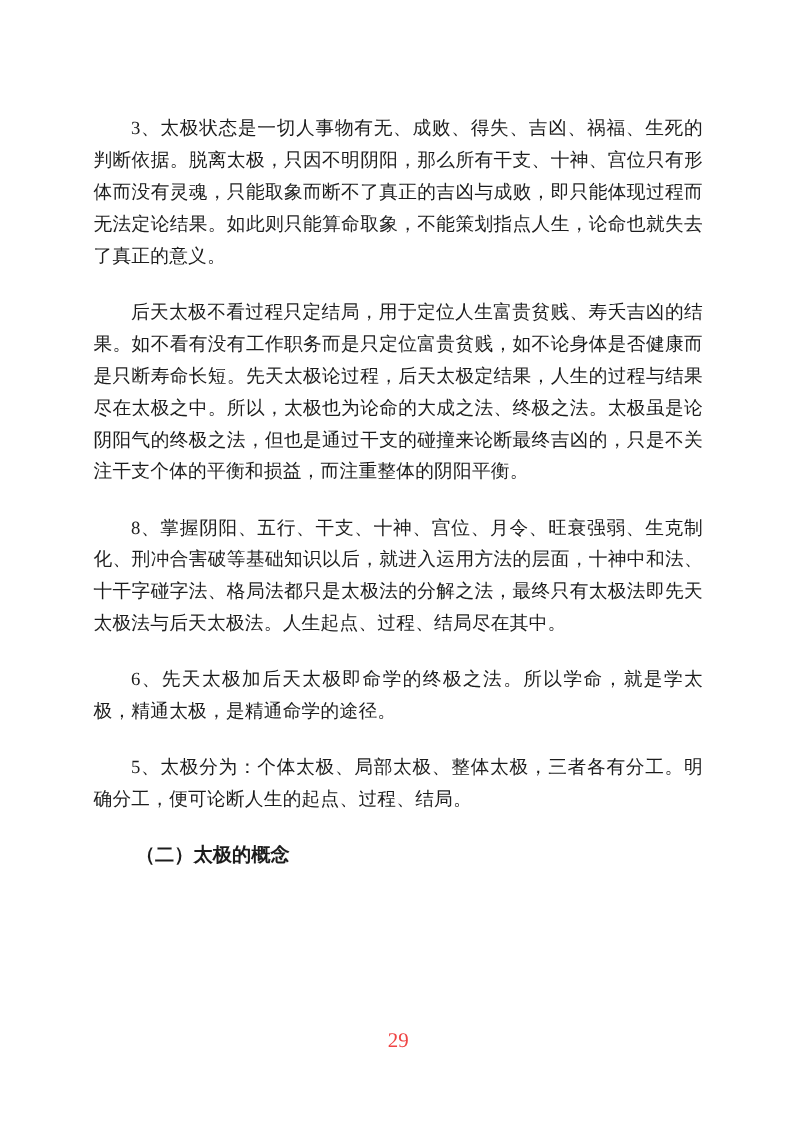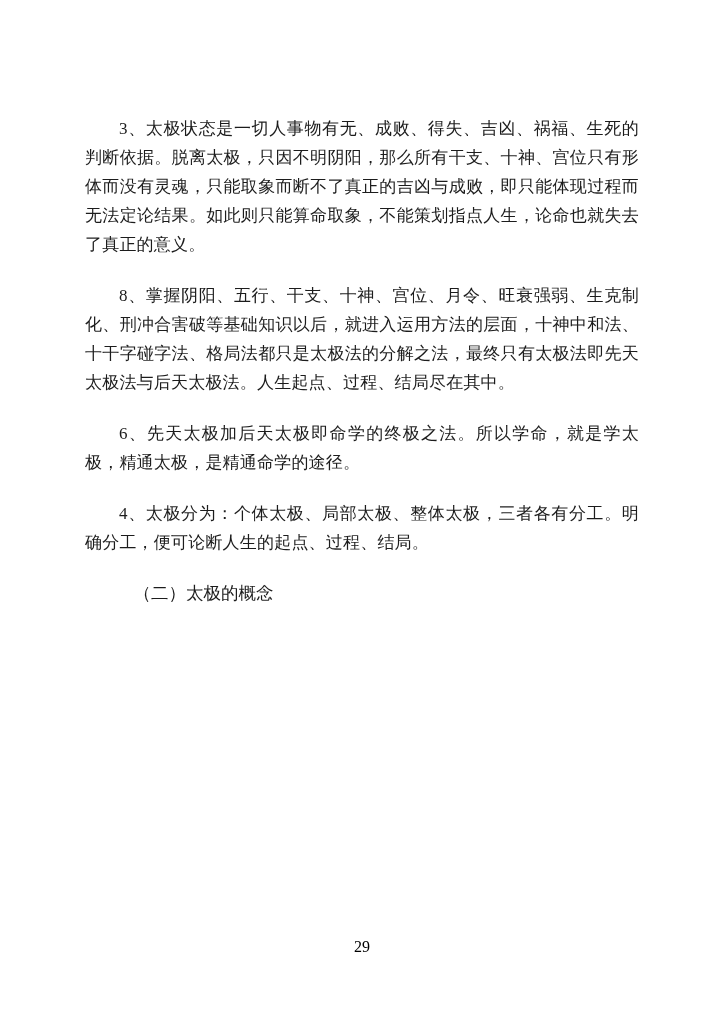--- a/index.html
+++ b/index.html
@@ -17,50 +17,51 @@
     color: #1c1c1c;
     overflow: hidden;
   }
   .content {
     position: absolute;
     left: 85px;
     top: 102px;
     width: 554px;
   }
   .body-para {
-    margin: 12px 0 22px 0;
+    margin: 0 0 22px 0;
     font-size: 17px;
     line-height: 29px;
     text-align: justify;
     text-indent: 2em;
     letter-spacing: 0.2px;
   }
   .section-heading {
-    margin: 10px;
+    margin: 0;
     font-size: 17.5px;
     line-height: 29px;
-    font-weight: normal;
+    font-weight: bold;
     text-indent: 2.2em;
   }
   .page-number {
     position: absolute;
     left: 0;
     top: 937px;
     width: 100%;
     text-align: center;
-    font-size: 16px;
+    font-size: 19px;
     line-height: 20px;
-    color: #000000;
+    color: #ef4444;
   }
 </style>
 </head>
 <body>
 
 <div class="page">
   <div class="content">
     <p class="body-para">3、太极状态是一切人事物有无、成败、得失、吉凶、祸福、生死的判断依据。脱离太极，只因不明阴阳，那么所有干支、十神、宫位只有形体而没有灵魂，只能取象而断不了真正的吉凶与成败，即只能体现过程而无法定论结果。如此则只能算命取象，不能策划指点人生，论命也就失去了真正的意义。</p>
+    <p class="body-para">后天太极不看过程只定结局，用于定位人生富贵贫贱、寿夭吉凶的结果。如不看有没有工作职务而是只定位富贵贫贱，如不论身体是否健康而是只断寿命长短。先天太极论过程，后天太极定结果，人生的过程与结果尽在太极之中。所以，太极也为论命的大成之法、终极之法。太极虽是论阴阳气的终极之法，但也是通过干支的碰撞来论断最终吉凶的，只是不关注干支个体的平衡和损益，而注重整体的阴阳平衡。</p>
     <p class="body-para">8、掌握阴阳、五行、干支、十神、宫位、月令、旺衰强弱、生克制化、刑冲合害破等基础知识以后，就进入运用方法的层面，十神中和法、十干字碰字法、格局法都只是太极法的分解之法，最终只有太极法即先天太极法与后天太极法。人生起点、过程、结局尽在其中。</p>
     <p class="body-para">6、先天太极加后天太极即命学的终极之法。所以学命，就是学太极，精通太极，是精通命学的途径。</p>
-    <p class="body-para">4、太极分为：个体太极、局部太极、整体太极，三者各有分工。明确分工，便可论断人生的起点、过程、结局。</p>
+    <p class="body-para">5、太极分为：个体太极、局部太极、整体太极，三者各有分工。明确分工，便可论断人生的起点、过程、结局。</p>
     <h3 class="section-heading">（二）太极的概念</h3>
   </div>
   <div class="page-number">29</div>
 </div>
 
 </body></html>

